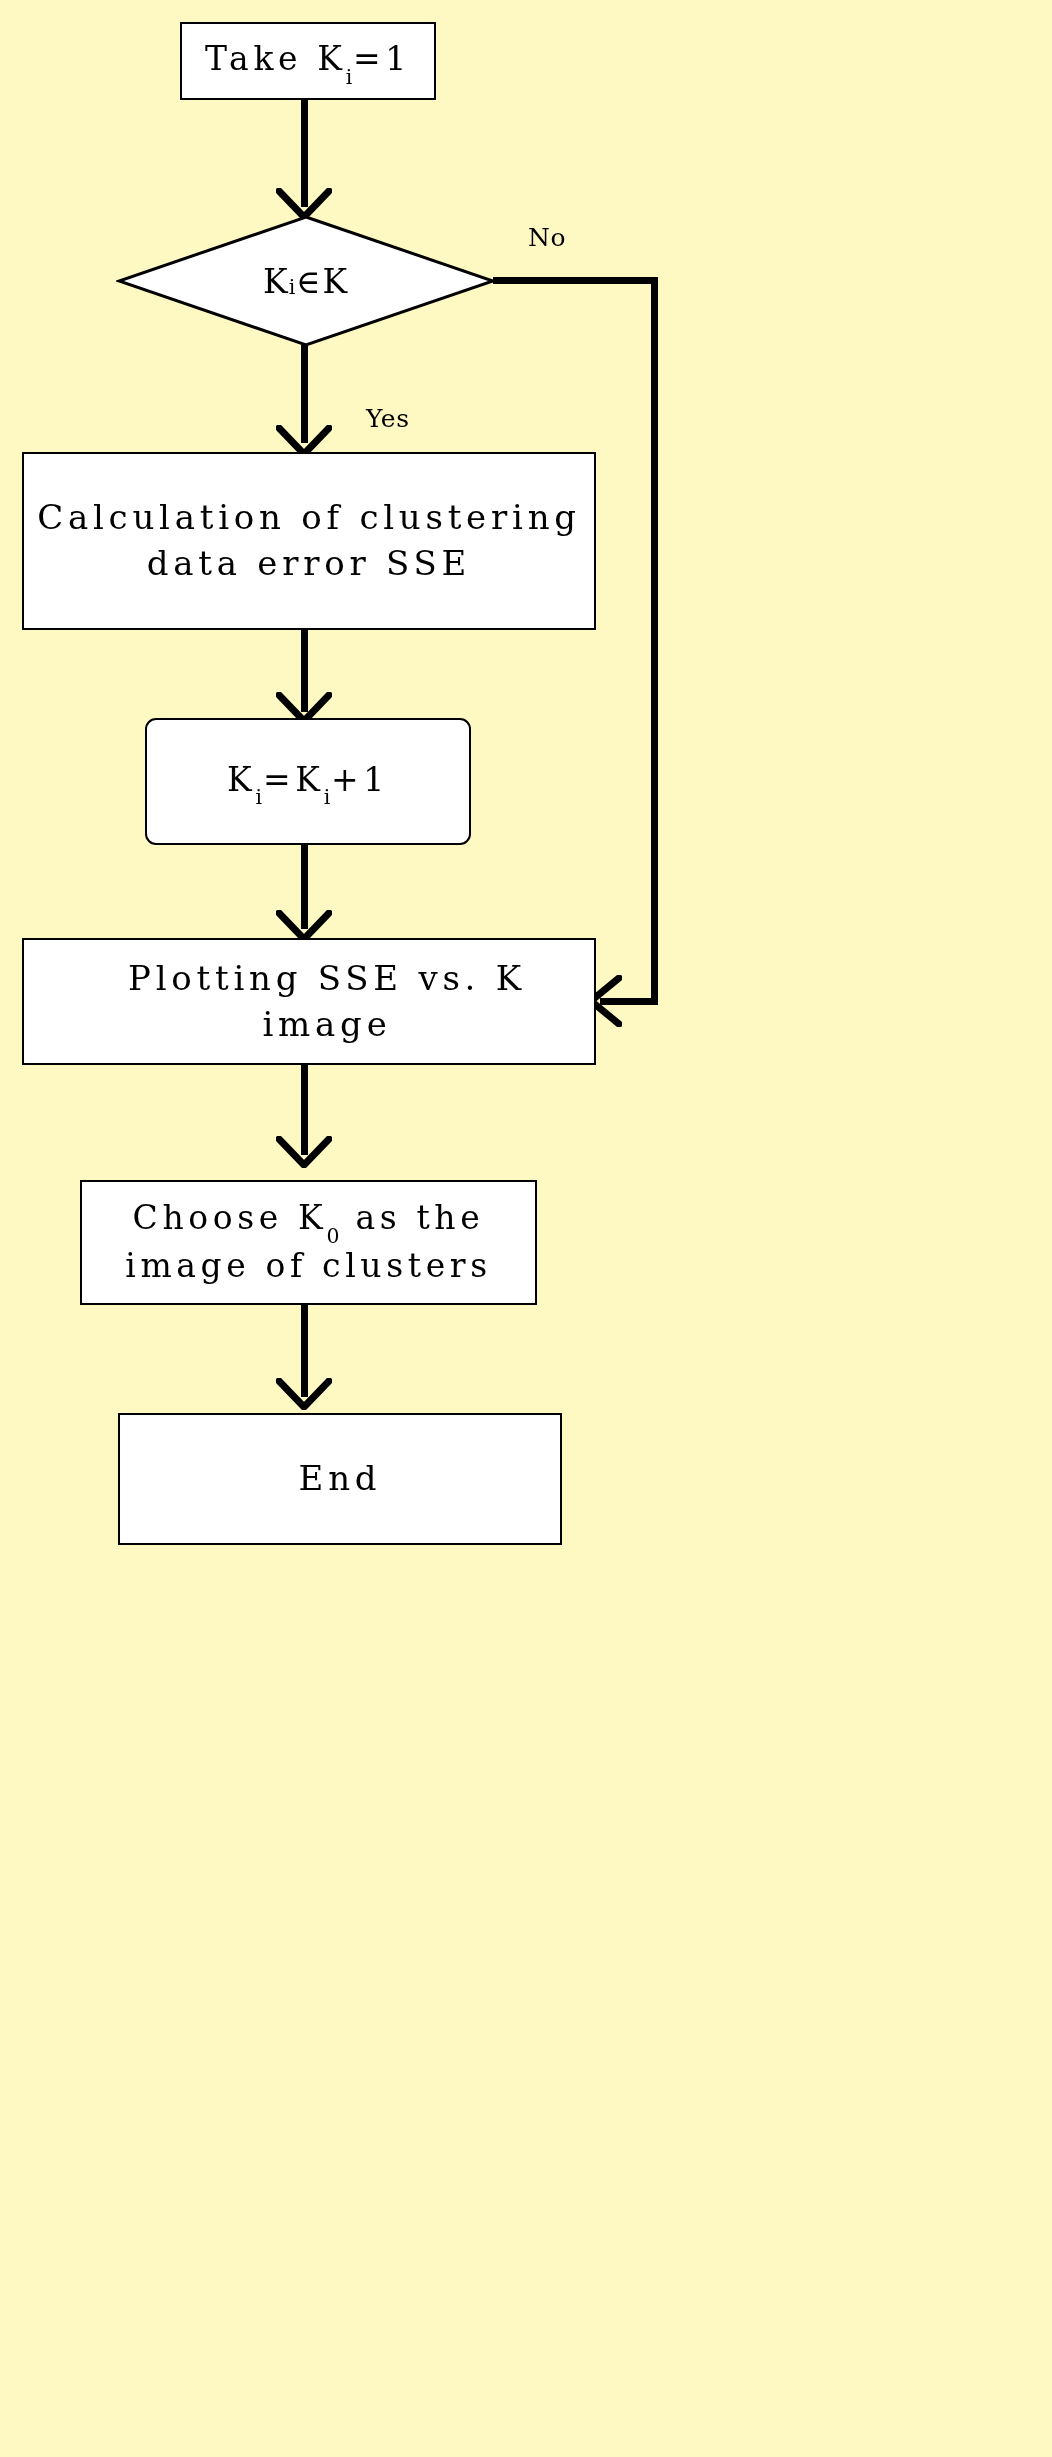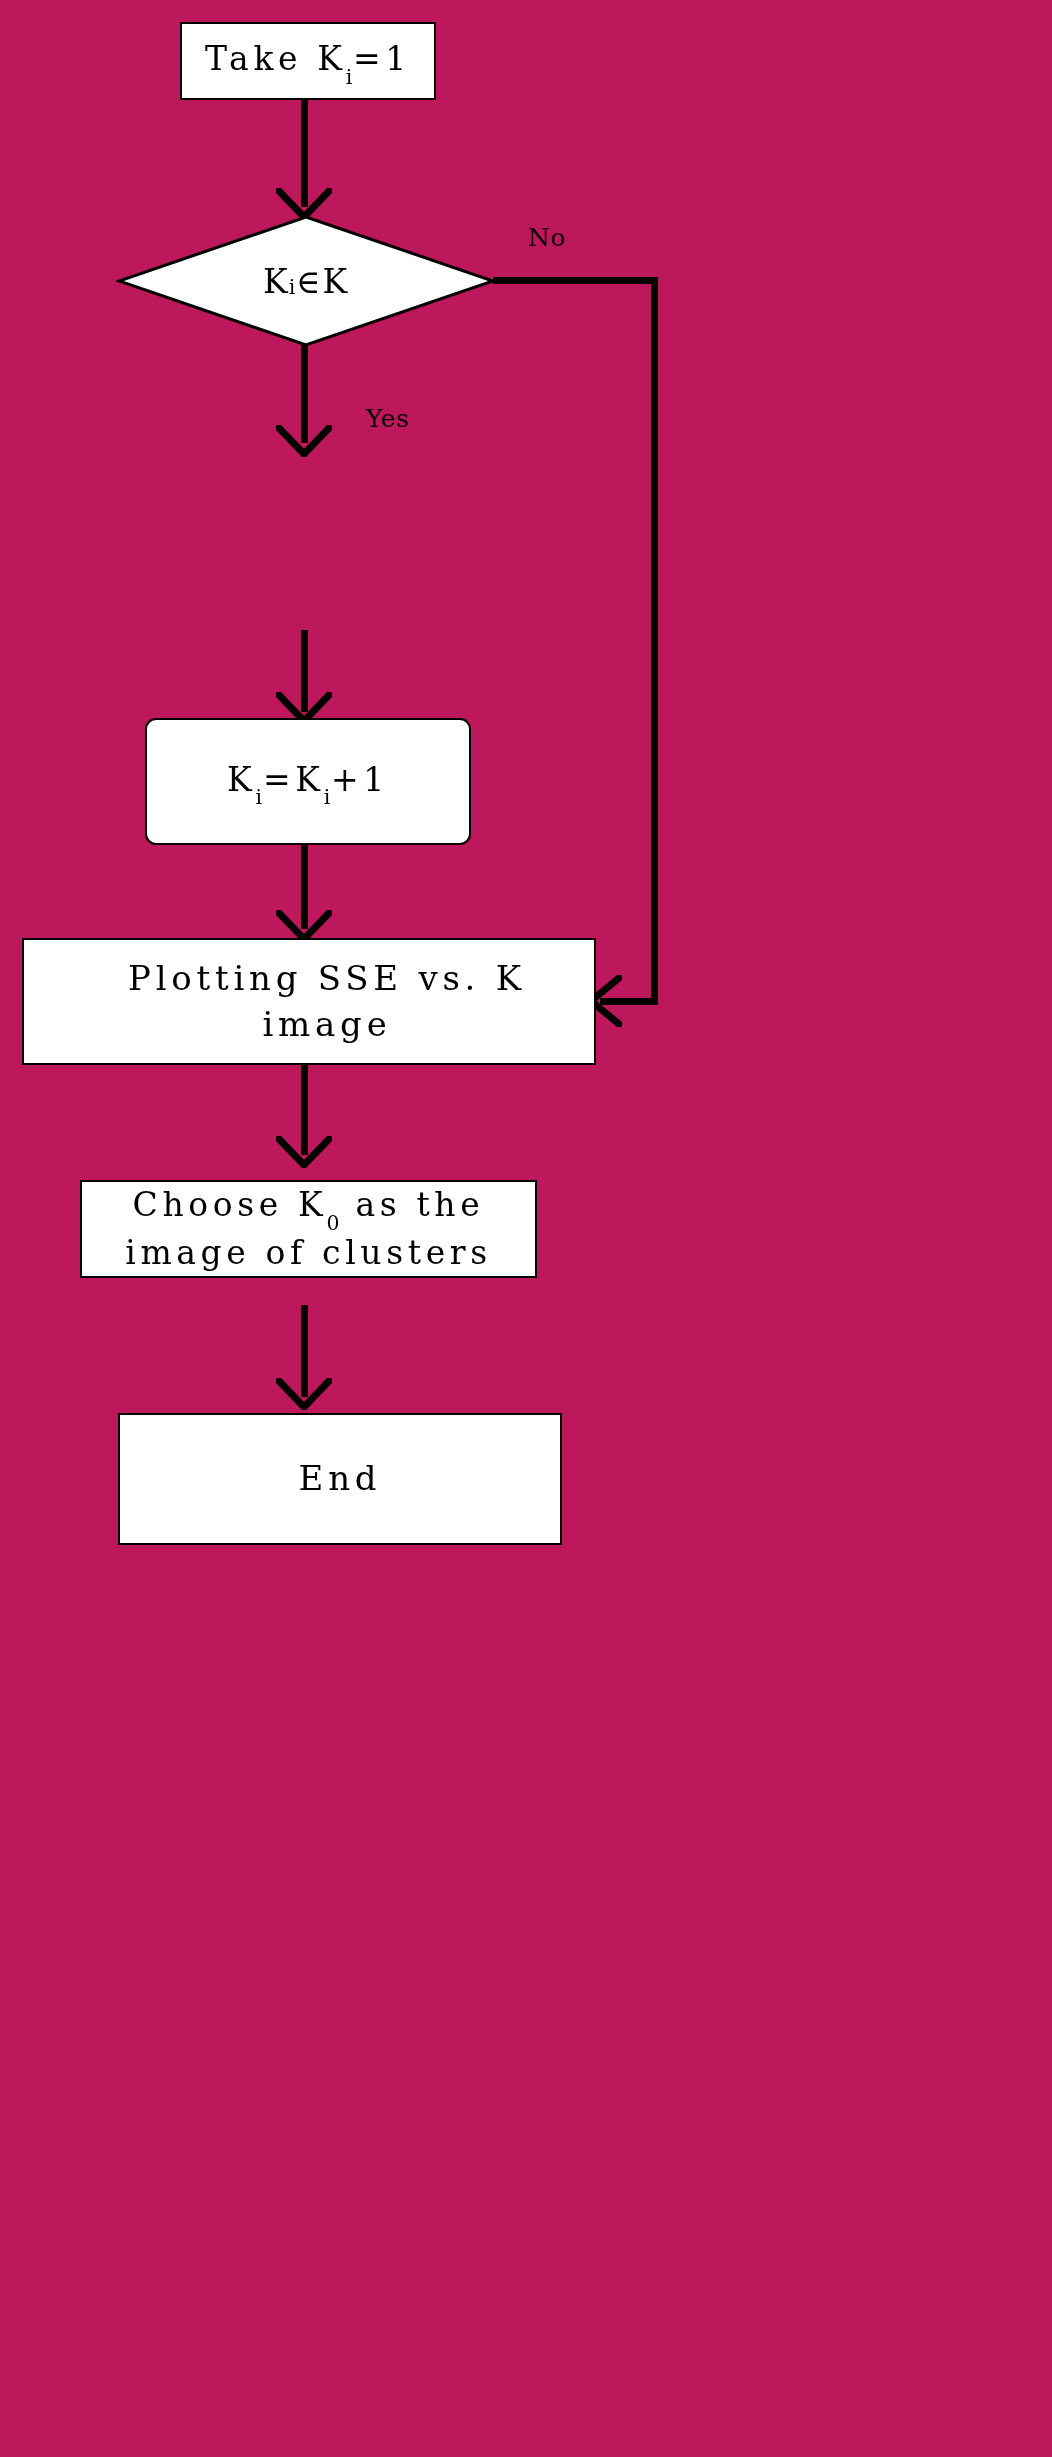--- a/index.html
+++ b/index.html
@@ -5,21 +5,21 @@
 <style>
   html,body{margin:0;padding:0;background:#ffffff;}
   body{
     font-family:"DejaVu Serif", serif;
     -webkit-font-smoothing:antialiased;
   }
   #canvas{
     position:relative;
     width:1052px;
     height:2457px;
-    background:#be185d;
+    background:#fef9c3;
     overflow:hidden;
   }
   
   .node{
     position:absolute;
     box-sizing:border-box;
     border:2px solid #000000;
     background:#ffffff;
     display:flex;
     align-items:center;
@@ -111,20 +111,23 @@
   </div>
 
   <div class="vline" style="left:301px; top:345px; height:98px;"></div>
   <div class="arrow" style="left:276px; top:425px; width:56px; height:32px;">
     <svg width="56" height="32" viewBox="0 0 56 32">
       <path d="M3 3 L28 29 L53 3" fill="none" stroke="#000000" stroke-width="7" stroke-linecap="round" stroke-linejoin="round"></path>
     </svg>
   </div>
   <div class="edge-label" style="left:366px; top:363px; font-size:25px;">Yes</div>
 
+  <div class="node" style="left:22px; top:452px; width:574px; height:178px;">
+    <span class="txt" style="font-size:34px;"><span>Calculation of clustering</span><br><span>data error SSE</span></span>
+  </div>
 
   <div class="vline" style="left:301px; top:630px; height:82px;"></div>
   <div class="arrow" style="left:276px; top:692px; width:56px; height:32px;">
     <svg width="56" height="32" viewBox="0 0 56 32">
       <path d="M3 3 L28 29 L53 3" fill="none" stroke="#000000" stroke-width="7" stroke-linecap="round" stroke-linejoin="round"></path>
     </svg>
   </div>
 
   <div class="node" style="left:145px; top:718px; width:326px; height:127px;border-radius:11px;">
     <span class="txt nosp" style="font-size:33px;"><span>K</span><span class="sub">i</span><span>=K</span><span class="sub">i</span><span>+1</span></span>
@@ -141,21 +144,21 @@
     <span class="txt" style="font-size:34px;">Plotting SSE vs. K image</span>
   </div>
 
   <div class="vline" style="left:301px; top:1065px; height:90px;"></div>
   <div class="arrow" style="left:276px; top:1136px; width:56px; height:32px;">
     <svg width="56" height="32" viewBox="0 0 56 32">
       <path d="M3 3 L28 29 L53 3" fill="none" stroke="#000000" stroke-width="7" stroke-linecap="round" stroke-linejoin="round"></path>
     </svg>
   </div>
 
-  <div class="node" style="left:80px; top:1180px; width:457px; height:98px;">
+  <div class="node" style="left:80px; top:1180px; width:457px; height:125px;">
     <span class="txt" style="font-size:33px;"><span>Choose K</span><span class="sub">0</span><span> as the</span><br><span>image of clusters</span></span>
   </div>
 
   <div class="vline" style="left:301px; top:1305px; height:92px;"></div>
   <div class="arrow" style="left:276px; top:1378px; width:56px; height:32px;">
     <svg width="56" height="32" viewBox="0 0 56 32">
       <path d="M3 3 L28 29 L53 3" fill="none" stroke="#000000" stroke-width="7" stroke-linecap="round" stroke-linejoin="round"></path>
     </svg>
   </div>
 

